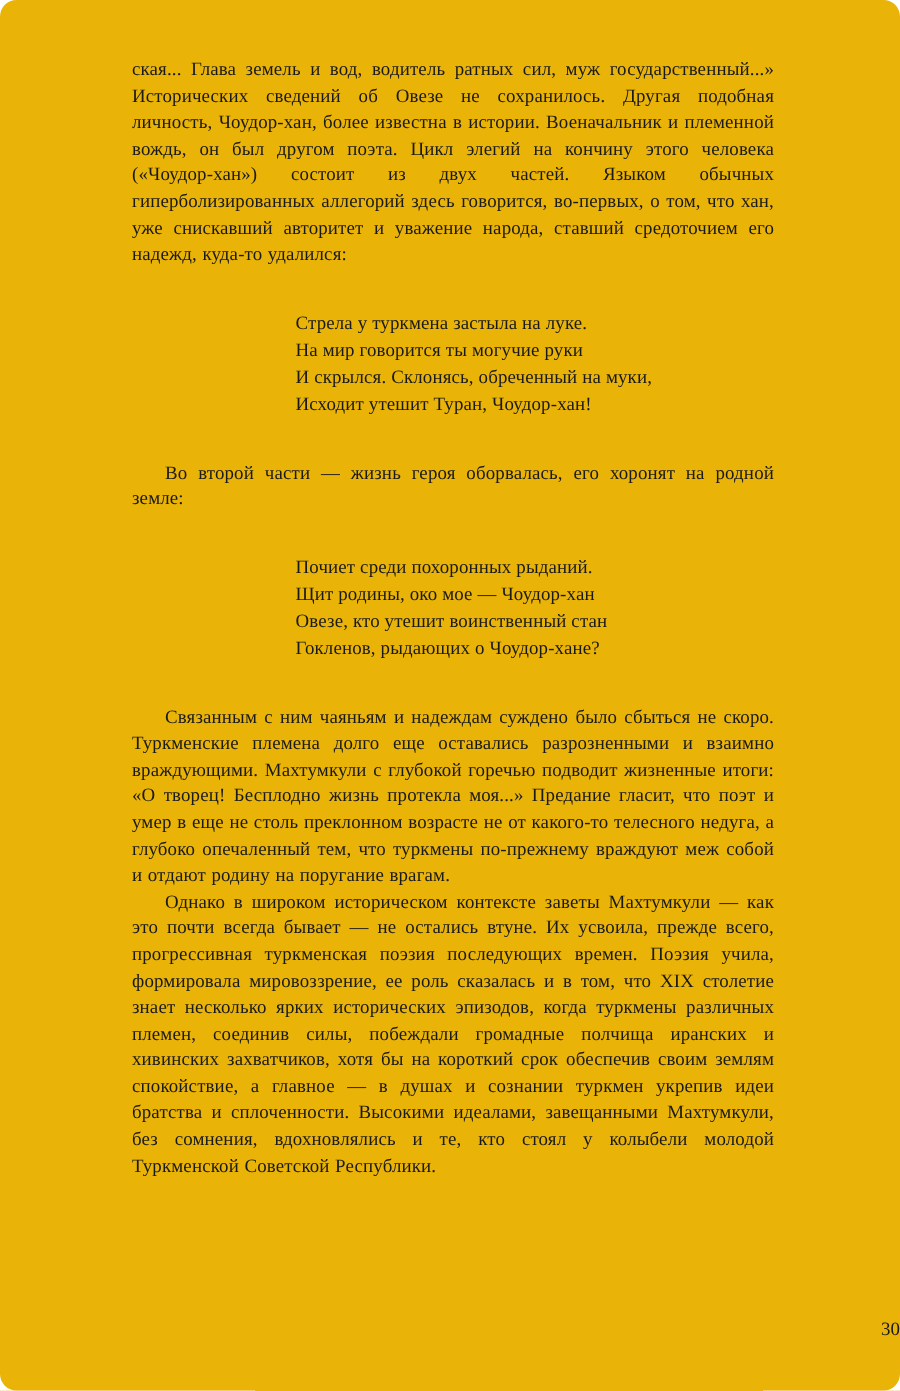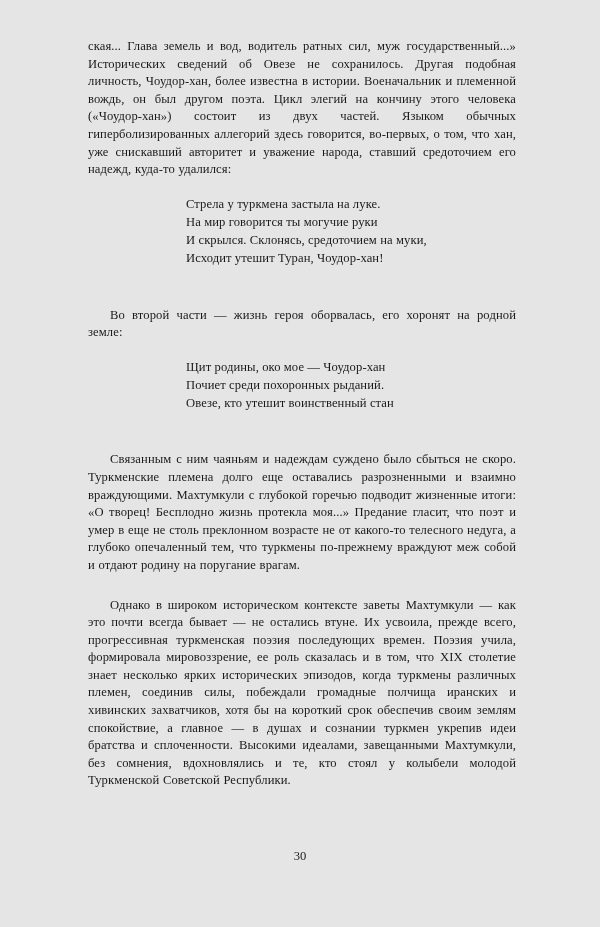--- a/index.html
+++ b/index.html
@@ -14,93 +14,94 @@
     color: #1a1a1a;
     position: relative;
     overflow: hidden;
   }
   .page {
     position: absolute;
     left: 0;
     top: 0;
     width: 600px;
     height: 927px;
-    background: #e5e5e5;
+    background: #eab308;
+    border-radius: 11px;
   }
   .content {
     position: absolute;
     left: 88px;
     top: 38px;
     width: 428px;
   }
   p.body-par {
     margin: 0 0 0 0;
     font-size: 12.6px;
     line-height: 17.6px;
     text-align: justify;
     text-justify: inter-word;
     letter-spacing: 0.1px;
     word-spacing: 0.4px;
   }
   p.indent {
     text-indent: 22px;
-    margin-top: 22px;
   }
   .gap-med { height: 17px; }
   .gap-verse { height: 16px; }
 
   .verse {
-    margin: 0;
+    margin: 11px;
     padding-left: 98px;
     font-size: 12.6px;
     line-height: 18.2px;
     text-align: left;
     letter-spacing: 0.1px;
   }
   .verse .line {
     white-space: nowrap;
   }
   .page-number {
     position: absolute;
     left: 0;
-    top: 849px;
+    top: 879px;
     width: 600px;
-    text-align: center;
+    text-align: right;
     font-size: 12.6px;
     font-family: "Liberation Serif", "DejaVu Serif", serif;
     color: #1a1a1a;
   }
 </style>
 </head>
 <body>
 
 <div class="page">
   <div class="content">
 
     <p class="body-par">ская... Глава земель и вод, водитель ратных сил, муж государственный...» Исторических сведений об Овезе не сохранилось. Другая подобная личность, Чоудор-хан, более известна в истории. Военачальник и племенной вождь, он был другом поэта. Цикл элегий на кончину этого человека («Чоудор-хан») состоит из двух частей. Языком обычных гиперболизированных аллегорий здесь говорится, во-первых, о том, что хан, уже снискавший авторитет и уважение народа, ставший средоточием его надежд, куда-то удалился:</p>
 
     <div class="gap-verse"></div>
 
     <div class="verse">
       <div class="line">Стрела у туркмена застыла на луке.</div>
       <div class="line">На мир говорится ты могучие руки</div>
-      <div class="line">И скрылся. Склонясь, средоточием на муки,</div>
+      <div class="line">И скрылся. Склонясь, обреченный на муки,</div>
       <div class="line">Исходит утешит Туран, Чоудор-хан!</div>
     </div>
 
     <div class="gap-med"></div>
 
     <p class="body-par indent">Во второй части — жизнь героя оборвалась, его хоронят на родной земле:</p>
 
     <div class="gap-verse"></div>
 
     <div class="verse">
+      <div class="line">Почиет среди похоронных рыданий.</div>
       <div class="line">Щит родины, око мое — Чоудор-хан</div>
-      <div class="line">Почиет среди похоронных рыданий.</div>
       <div class="line">Овезе, кто утешит воинственный стан</div>
+      <div class="line">Гокленов, рыдающих о Чоудор-хане?</div>
     </div>
 
     <div class="gap-med"></div>
 
     <p class="body-par indent">Связанным с ним чаяньям и надеждам суждено было сбыться не скоро. Туркменские племена долго еще оставались разрозненными и взаимно враждующими. Махтумкули с глубокой горечью подводит жизненные итоги: «О творец! Бесплодно жизнь протекла моя...» Предание гласит, что поэт и умер в еще не столь преклонном возрасте не от какого-то телесного недуга, а глубоко опечаленный тем, что туркмены по-прежнему враждуют меж собой и отдают родину на поругание врагам.</p>
 
     <p class="body-par indent">Однако в широком историческом контексте заветы Махтумкули — как это почти всегда бывает — не остались втуне. Их усвоила, прежде всего, прогрессивная туркменская поэзия последующих времен. Поэзия учила, формировала мировоззрение, ее роль сказалась и в том, что XIX столетие знает несколько ярких исторических эпизодов, когда туркмены различных племен, соединив силы, побеждали громадные полчища иранских и хивинских захватчиков, хотя бы на короткий срок обеспечив своим землям спокойствие, а главное — в душах и сознании туркмен укрепив идеи братства и сплоченности. Высокими идеалами, завещанными Махтумкули, без сомнения, вдохновлялись и те, кто стоял у колыбели молодой Туркменской Советской Республики.</p>
 
   </div>
 

